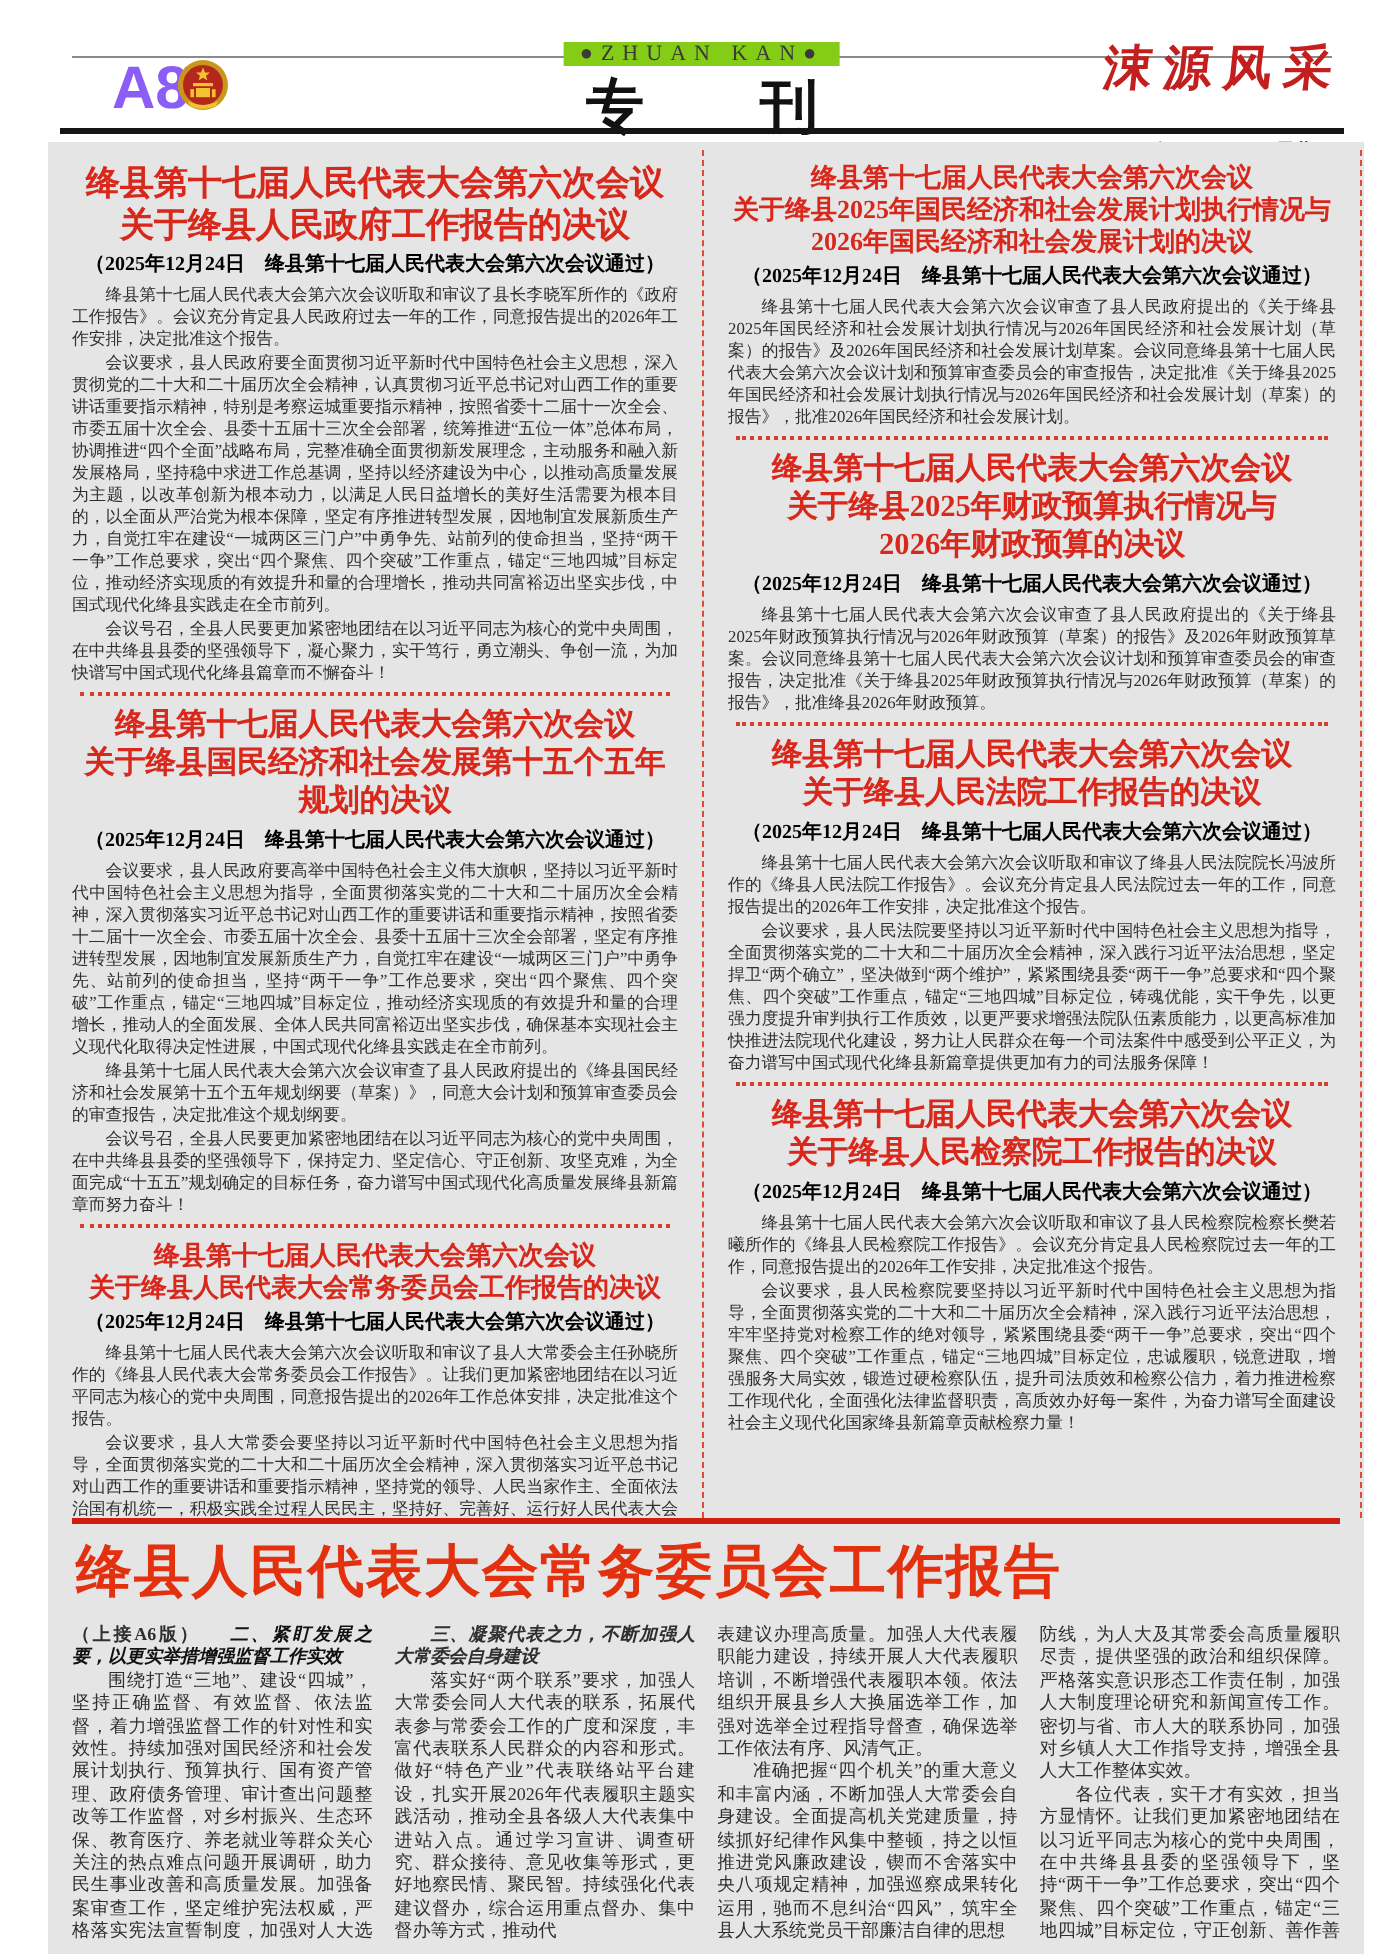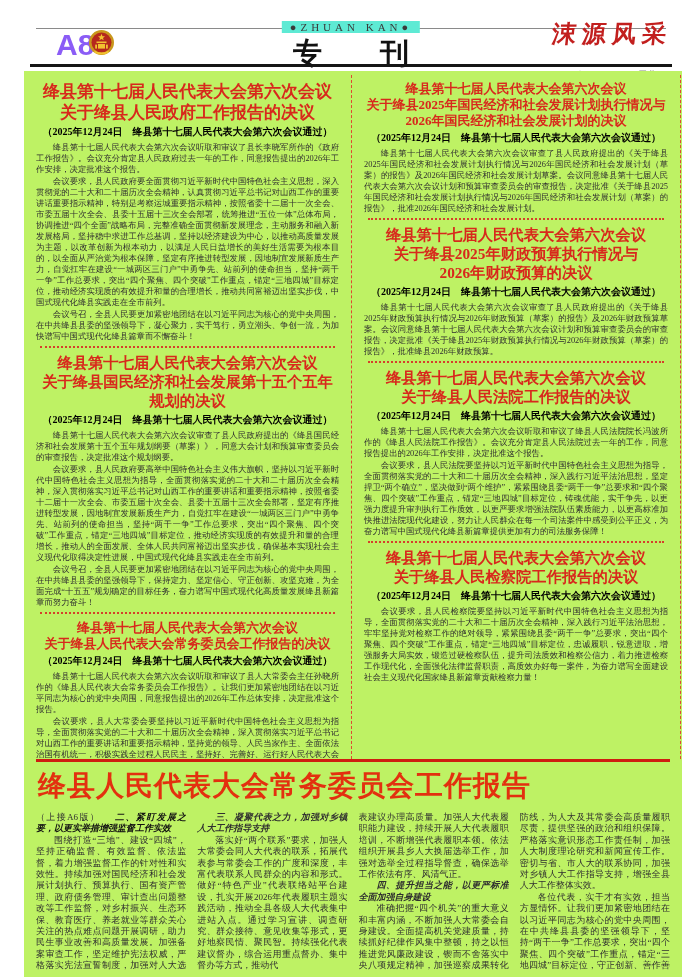--- a/index.html
+++ b/index.html
@@ -2,36 +2,36 @@
 <html><head>
 <meta charset="utf-8">
 <style>
   html,body{margin:0;padding:0;}
   body{width:700px;height:980px;position:relative;background:#fff;
        font-family:"Liberation Serif","DejaVu Serif",serif;color:#222;overflow:hidden;}
 
   
   .hdr{position:absolute;left:30px;right:28px;top:16px;height:52px;}
   .hdr-thinline{position:absolute;left:6px;right:6px;top:12px;border-top:1px solid #8a8a8a;}
-  .zk-en{position:absolute;top:5px;left:50%;transform:translateX(-50%);background:#5eead4;
+  .zk-en{position:absolute;top:5px;left:50%;transform:translateX(-50%);background:#84cc16;
          padding:0 8px;font-size:11px;letter-spacing:4px;color:#3a3a3a;white-space:nowrap;}
   .zk-cn{position:absolute;top:18px;left:50%;transform:translateX(-50%);
          font-size:29px;font-weight:bold;color:#111;white-space:nowrap;}
   .pageno{position:absolute;left:6px;top:12px;color:#8b5cf6;
           font:900 30px "Liberation Sans","DejaVu Sans",sans-serif;margin-left:20px;}
   .emblem{position:absolute;left:58px;top:13px;width:27px;height:29px;}
   .mast{position:absolute;right:0;top:2px;text-align:center;}
   .mast-title{font-weight:900;font-size:24px;color:#c21f1e;letter-spacing:6px;
               transform:skewX(-6deg);font-family:"Liberation Serif",serif;white-space:nowrap;}
   .mast-date{font-size:10px;font-weight:bold;color:#111;margin-top:19px;letter-spacing:1px;}
   .hdr-thick{position:absolute;left:0;right:0;top:48px;border-top:3px solid #151515;}
 
   
   .sheet{position:absolute;left:24px;top:71px;width:658px;height:906px;
-         background:#bef264;box-sizing:border-box;overflow:hidden;}
+         background:#e5e5e5;box-sizing:border-box;overflow:hidden;}
   .cols{display:flex;height:688px;overflow:hidden;padding-top:4px;box-sizing:border-box;}
   .col{width:328px;padding:0 12px;box-sizing:border-box;overflow:hidden;}
   .col.left{border-right:1px dashed #dd4b32;}
   .col.right{border-right:1px dashed #dd4b32;width:329px;}
 
   
   article{display:block;}
   .atitle{margin:6px 0 2px;text-align:center;color:#d8281c;font-weight:900;}
   .atitle .tl{line-height:1.24;white-space:nowrap;overflow:hidden;}
   .t17 .tl{font-size:17px;}
@@ -46,21 +46,21 @@
   
   .report{padding:0 12px;box-sizing:border-box;}
   .report-rule{border-top:3px solid #cf1d10;margin:0 0 2px;}
   .report-title{margin:5px 0 7px 2px;color:#e3300f;font-weight:900;font-size:28px;
                 letter-spacing:1px;font-family:"Liberation Sans","DejaVu Sans",sans-serif;
                 white-space:nowrap;}
   .rcols{display:flex;gap:11px;height:158px;overflow:hidden;}
   .rcol{flex:1;overflow:hidden;}
   .rcol p{margin:0;font-size:9px;line-height:11.4px;text-align:justify;color:#2f2f2f;}
   .rcol p.ind{text-indent:2em;}
-  .lead{font-weight:normal;}
+  .lead{font-weight:bold;}
   .subhead{font-weight:bold;font-style:italic;color:#111;}
   .leadgap{display:inline-block;width:1.5em;}
 </style>
 </head>
 <body>
 
 <header class="hdr">
   <div class="hdr-thinline"></div>
   <div class="pageno">A8</div>
   <div class="emblem">
@@ -104,22 +104,22 @@
       <hr class="dotsep">
 
       <article>
         <h2 class="atitle t15">
           <div class="tl">绛县第十七届人民代表大会第六次会议</div>
           <div class="tl">关于绛县国民经济和社会发展第十五个五年</div>
           <div class="tl">规划的决议</div>
         </h2>
         <p class="dateline">（2025年12月24日　绛县第十七届人民代表大会第六次会议通过）</p>
         <div class="abody">
+          <p>会议要求，县人民政府要高举中国特色社会主义伟大旗帜，坚持以习近平新时代中国特色社会主义思想为指导，全面贯彻落实党的二十大和二十届历次全会精神，深入贯彻落实习近平总书记对山西工作的重要讲话和重要指示精神，按照省委十二届十一次全会、市委五届十次全会、县委十五届十三次全会部署，坚定有序推进转型发展，因地制宜发展新质生产力，自觉扛牢在建设“一城两区三门户”中勇争先、站前列的使命担当，坚持“两干一争”工作总要求，突出“四个聚焦、四个突破”工作重点，锚定“三地四城”目标定位，推动经济实现质的有效提升和量的合理增长，推动人的全面发展、全体人民共同富裕迈出坚实步伐，确保基本实现社会主义现代化取得决定性进展，中国式现代化绛县实践走在全市前列。</p>
           <p>绛县第十七届人民代表大会第六次会议审查了县人民政府提出的《绛县国民经济和社会发展第十五个五年规划纲要（草案）》，同意大会计划和预算审查委员会的审查报告，决定批准这个规划纲要。</p>
-          <p>会议要求，县人民政府要高举中国特色社会主义伟大旗帜，坚持以习近平新时代中国特色社会主义思想为指导，全面贯彻落实党的二十大和二十届历次全会精神，深入贯彻落实习近平总书记对山西工作的重要讲话和重要指示精神，按照省委十二届十一次全会、市委五届十次全会、县委十五届十三次全会部署，坚定有序推进转型发展，因地制宜发展新质生产力，自觉扛牢在建设“一城两区三门户”中勇争先、站前列的使命担当，坚持“两干一争”工作总要求，突出“四个聚焦、四个突破”工作重点，锚定“三地四城”目标定位，推动经济实现质的有效提升和量的合理增长，推动人的全面发展、全体人民共同富裕迈出坚实步伐，确保基本实现社会主义现代化取得决定性进展，中国式现代化绛县实践走在全市前列。</p>
           <p>会议号召，全县人民要更加紧密地团结在以习近平同志为核心的党中央周围，在中共绛县县委的坚强领导下，保持定力、坚定信心、守正创新、攻坚克难，为全面完成“十五五”规划确定的目标任务，奋力谱写中国式现代化高质量发展绛县新篇章而努力奋斗！</p>
         </div>
       </article>
       <hr class="dotsep">
 
       <article>
         <h2 class="atitle t13">
           <div class="tl">绛县第十七届人民代表大会第六次会议</div>
           <div class="tl">关于绛县人民代表大会常务委员会工作报告的决议</div>
         </h2>
@@ -172,44 +172,44 @@
       </article>
       <hr class="dotsep">
 
       <article>
         <h2 class="atitle t15">
           <div class="tl">绛县第十七届人民代表大会第六次会议</div>
           <div class="tl">关于绛县人民检察院工作报告的决议</div>
         </h2>
         <p class="dateline">（2025年12月24日　绛县第十七届人民代表大会第六次会议通过）</p>
         <div class="abody">
+          <p>绛县第十七届人民代表大会第六次会议听取和审议了县人民检察院检察长樊若曦所作的《绛县人民检察院工作报告》。会议充分肯定县人民检察院过去一年的工作，同意报告提出的2026年工作安排，决定批准这个报告。</p>
           <p>会议要求，县人民检察院要坚持以习近平新时代中国特色社会主义思想为指导，全面贯彻落实党的二十大和二十届历次全会精神，深入践行习近平法治思想，牢牢坚持党对检察工作的绝对领导，紧紧围绕县委“两干一争”总要求，突出“四个聚焦、四个突破”工作重点，锚定“三地四城”目标定位，忠诚履职，锐意进取，增强服务大局实效，锻造过硬检察队伍，提升司法质效和检察公信力，着力推进检察工作现代化，全面强化法律监督职责，高质效办好每一案件，为奋力谱写全面建设社会主义现代化国家绛县新篇章贡献检察力量！</p>
         </div>
       </article>
     </div>
   </div>
 
   <section class="report">
     <div class="report-rule"></div>
     <h1 class="report-title">绛县人民代表大会常务委员会工作报告</h1>
     <div class="rcols">
 
       <div class="rcol">
         <p><span class="lead">（上接A6版）</span><span class="leadgap"></span><span class="subhead">二、紧盯发展之要，以更实举措增强监督工作实效</span></p>
         <p class="ind">围绕打造“三地”、建设“四城”，坚持正确监督、有效监督、依法监督，着力增强监督工作的针对性和实效性。持续加强对国民经济和社会发展计划执行、预算执行、国有资产管理、政府债务管理、审计查出问题整改等工作监督，对乡村振兴、生态环保、教育医疗、养老就业等群众关心关注的热点难点问题开展调研，助力民生事业改善和高质量发展。加强备案审查工作，坚定维护宪法权威，严格落实宪法宣誓制度，加强对人大选举和任命人员履职情况的监督，增强国家公职人员恪守宪法</p>
       </div>
 
       <div class="rcol">
-        <p class="ind subhead">三、凝聚代表之力，加强对乡镇人大工作指导支持</p>
+        <p class="ind subhead">三、凝聚代表之力，不断加强人大常委会自身建设</p>
         <p class="ind">落实好“两个联系”要求，加强人大常委会同人大代表的联系，拓展代表参与常委会工作的广度和深度，丰富代表联系人民群众的内容和形式。做好“特色产业”代表联络站平台建设，扎实开展2026年代表履职主题实践活动，推动全县各级人大代表集中进站入点。通过学习宣讲、调查研究、群众接待、意见收集等形式，更好地察民情、聚民智。持续强化代表建议督办，综合运用重点督办、集中督办等方式，推动代</p>
       </div>
 
       <div class="rcol">
         <p>表建议办理高质量。加强人大代表履职能力建设，持续开展人大代表履职培训，不断增强代表履职本领。依法组织开展县乡人大换届选举工作，加强对选举全过程指导督查，确保选举工作依法有序、风清气正。</p>
-        <p class="ind subhead">四、提升担当之能，以更严标准全面加强自身建设</p>
         <p class="ind">准确把握“四个机关”的重大意义和丰富内涵，不断加强人大常委会自身建设。全面提高机关党建质量，持续抓好纪律作风集中整顿，持之以恒推进党风廉政建设，锲而不舍落实中央八项规定精神，加强巡察成果转化运用，驰而不息纠治“四风”，筑牢全县人大系统党员干部廉洁自律的思想</p>
       </div>
 
       <div class="rcol">
         <p>防线，为人大及其常委会高质量履职尽责，提供坚强的政治和组织保障。严格落实意识形态工作责任制，加强人大制度理论研究和新闻宣传工作。密切与省、市人大的联系协同，加强对乡镇人大工作指导支持，增强全县人大工作整体实效。</p>
         <p class="ind">各位代表，实干才有实效，担当方显情怀。让我们更加紧密地团结在以习近平同志为核心的党中央周围，在中共绛县县委的坚强领导下，坚持“两干一争”工作总要求，突出“四个聚焦、四个突破”工作重点，锚定“三地四城”目标定位，守正创新、善作善成，为奋力谱写中国式现代化绛县新篇章作出新的更大贡献！</p>
       </div>
     </div>
   </section>
 </main>

